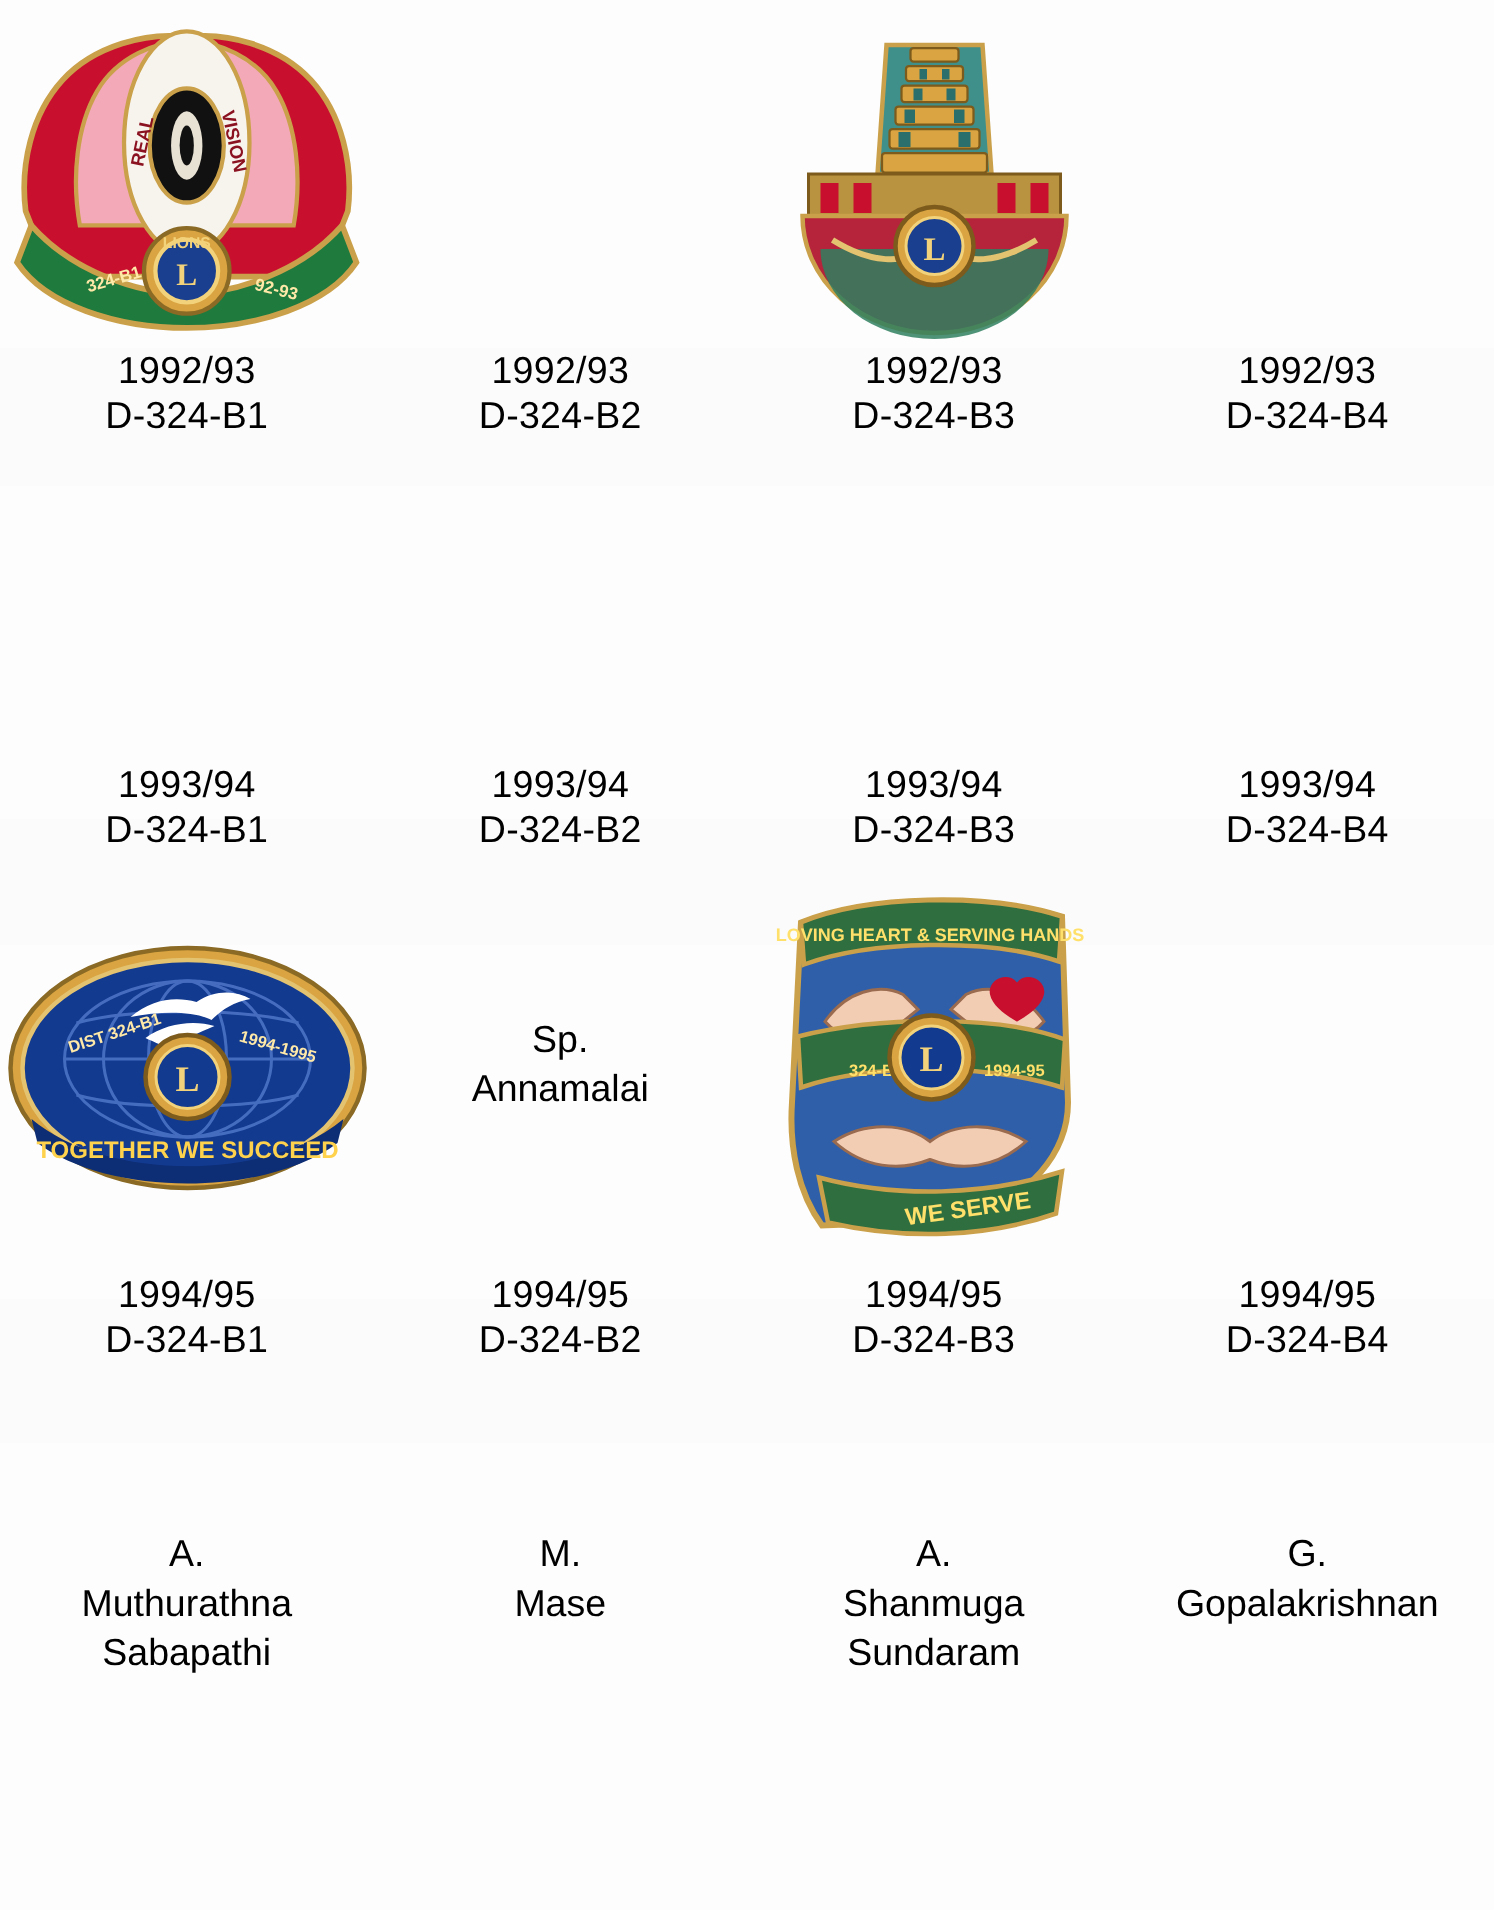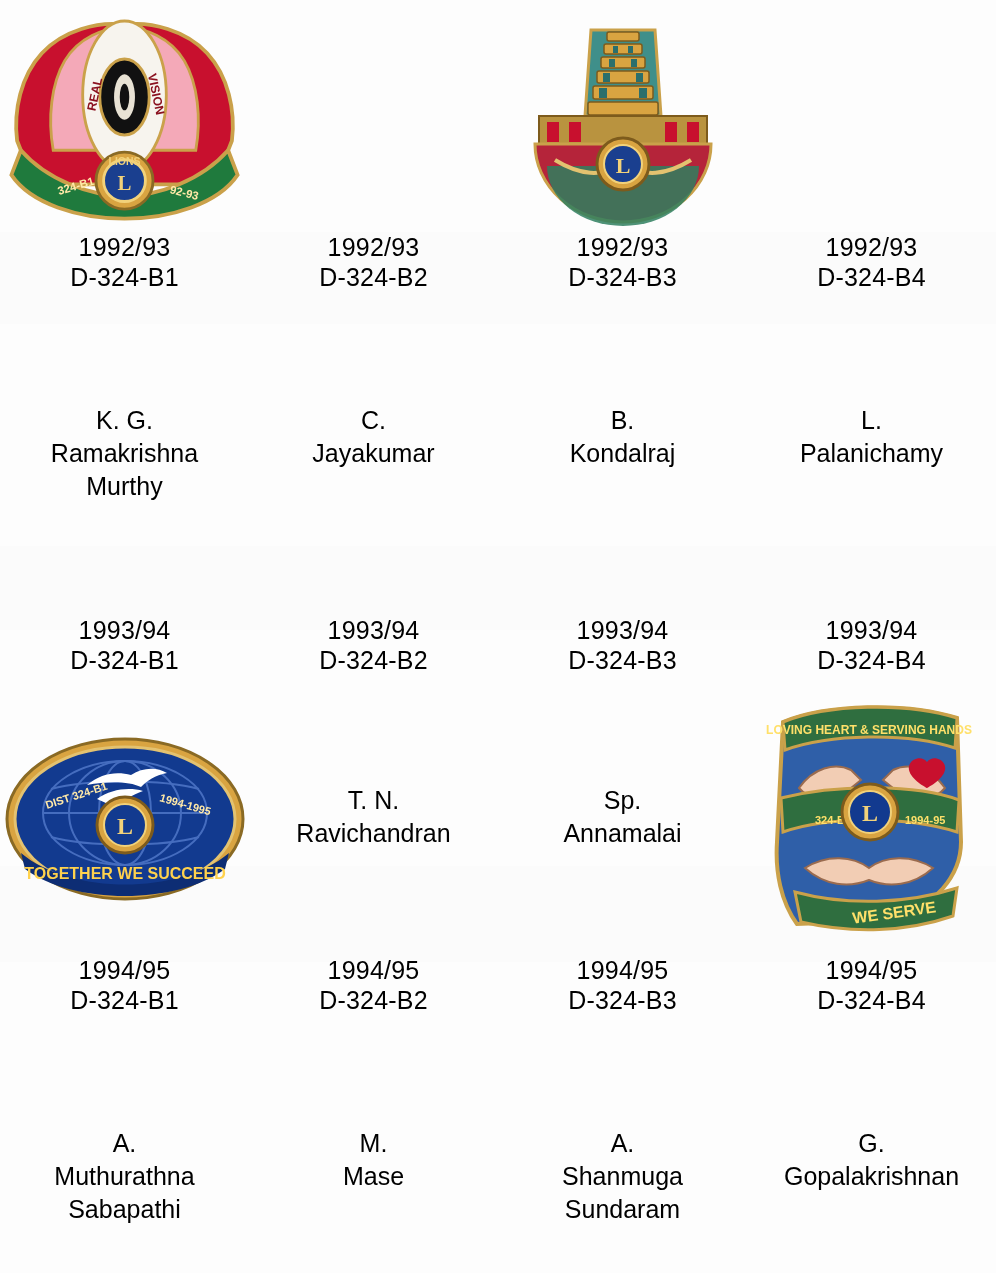--- a/index.html
+++ b/index.html
@@ -175,39 +175,20 @@
       </div>
     <div class="cell">
         <div class="code">1992/93
 D-324-B4</div>
       </div>
   </div>
 
   <div class="spacer-lg"></div>
   <div class="spacer-md"></div>
 
-  <div class="grid label-row">
-    <div class="cell">
-        <div class="name">K. G.
-Ramakrishna
-Murthy</div>
-      </div>
-    <div class="cell">
-        <div class="name">C.
-Jayakumar</div>
-      </div>
-    <div class="cell">
-        <div class="name">B.
-Kondalraj</div>
-      </div>
-    <div class="cell">
-        <div class="name">L.
-Palanichamy</div>
-      </div>
-  </div>
 
   <div class="spacer-lg"></div>
   <div class="spacer-md"></div>
 
   <div class="grid label-row">
     <div class="cell">
         <div class="code">1993/94
 D-324-B1</div>
       </div>
     <div class="cell">
@@ -252,24 +233,20 @@
           <circle cx="124" cy="98" r="28" fill="#d9a441" stroke="#7d5b1c" stroke-width="3"></circle>
           <circle cx="124" cy="98" r="21" fill="#123a8f" stroke="#f2d27a" stroke-width="2"></circle>
           <text x="124" y="107" fill="#f2d27a" font-family="Liberation Serif, serif" font-size="24" font-weight="bold" text-anchor="middle">L</text>
 
           <path d="M20 126 C70 168 178 168 228 126 L224 142 C176 178 72 178 24 142 Z" fill="#0d2d74"></path>
           <text x="124" y="152" fill="#ffd24d" font-family="Liberation Sans, sans-serif" font-size="16" font-weight="bold" text-anchor="middle">TOGETHER WE SUCCEED</text>
         </svg>
       </div>
     </div>
 
-    <div class="cell" style="height:272px;display:flex;align-items:center;justify-content:center;">
-      <div class="name">T. N.
-Ravichandran</div>
-    </div>
 
     <div class="cell" style="height:272px;display:flex;align-items:center;justify-content:center;">
       <div class="name">Sp.
 Annamalai</div>
     </div>
 
     <div class="cell" style="height:272px;display:flex;align-items:center;justify-content:flex-start;">
       <div class="pin-wrap">
         <svg width="230" height="250" viewBox="0 0 230 250">
 

